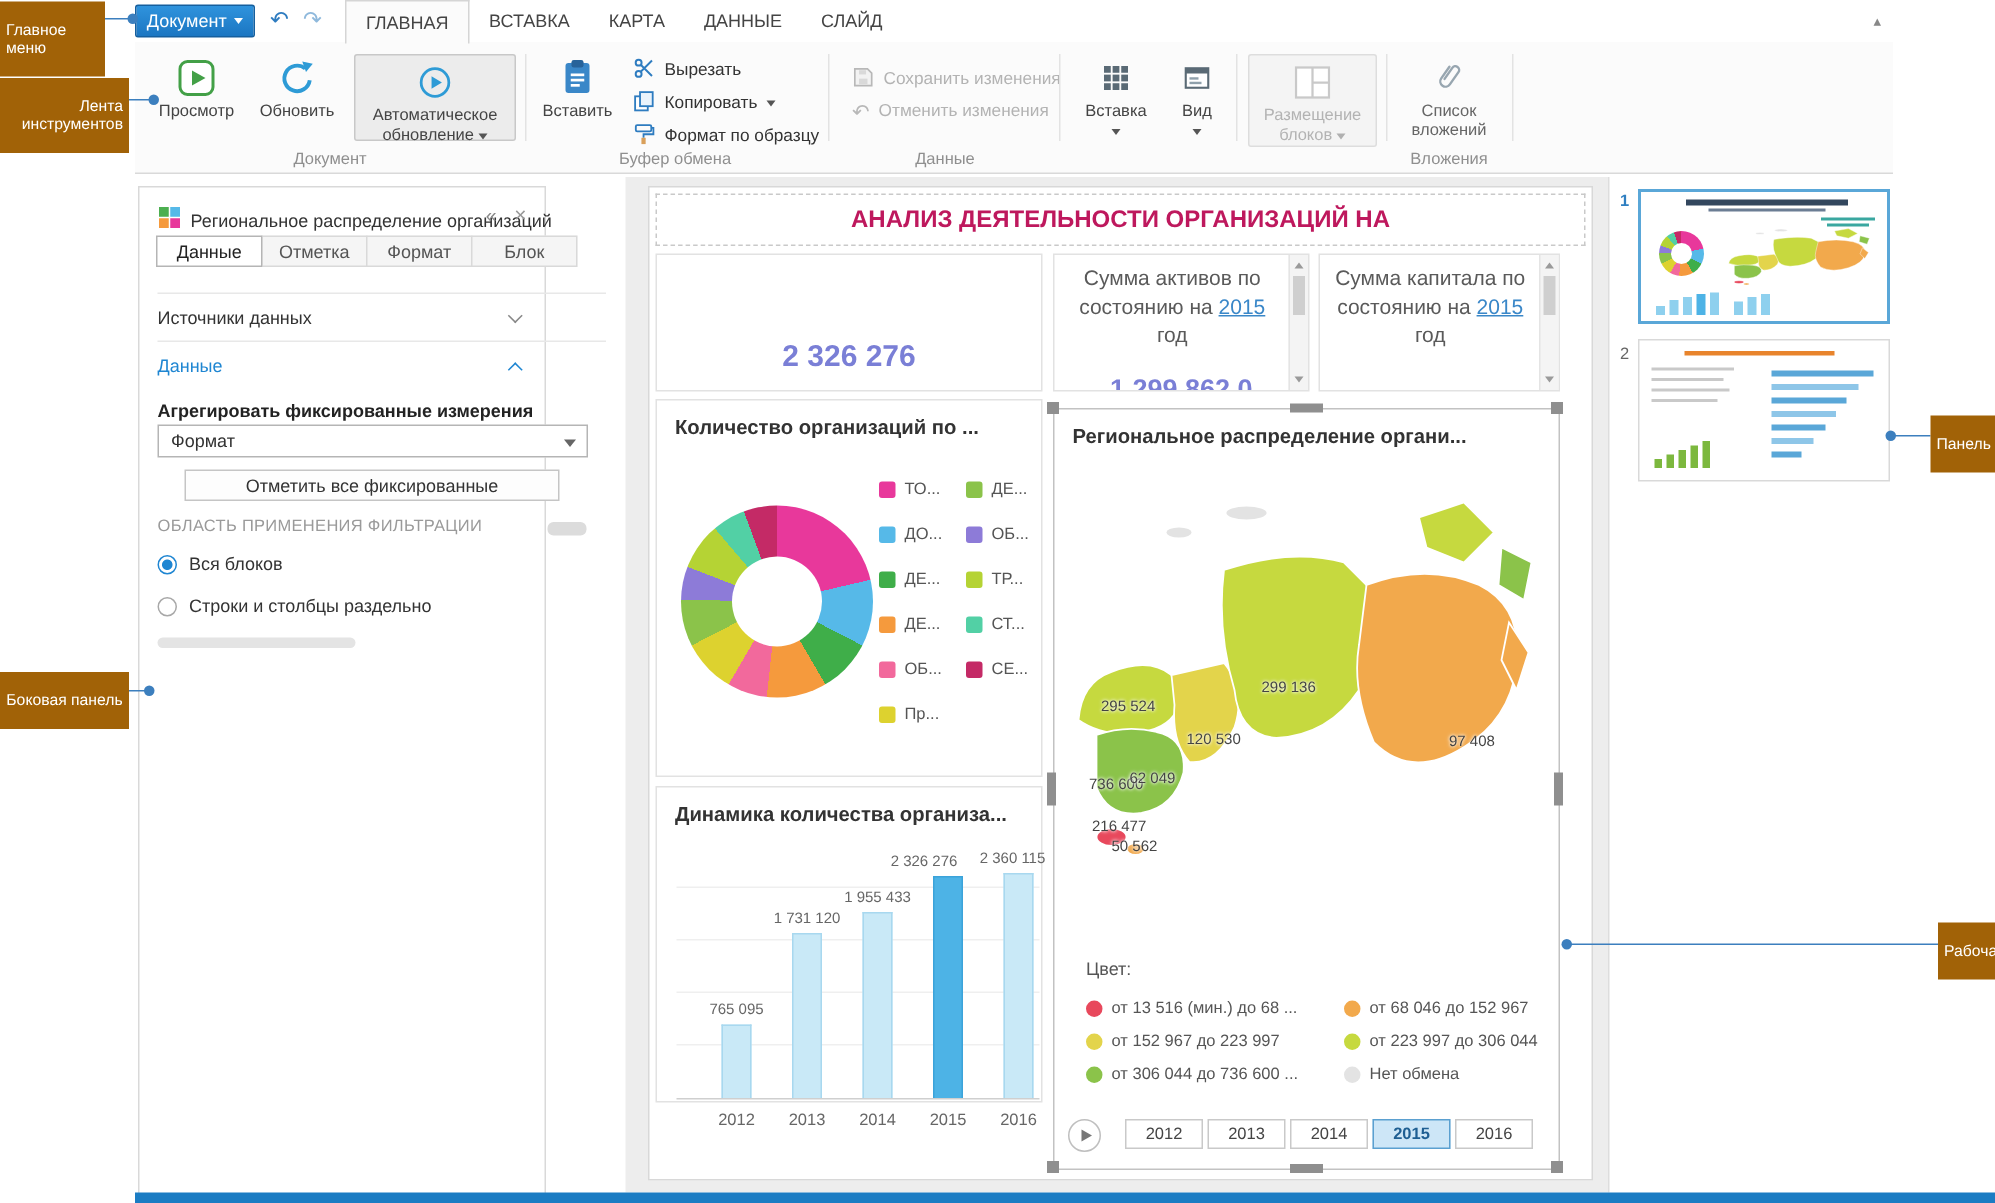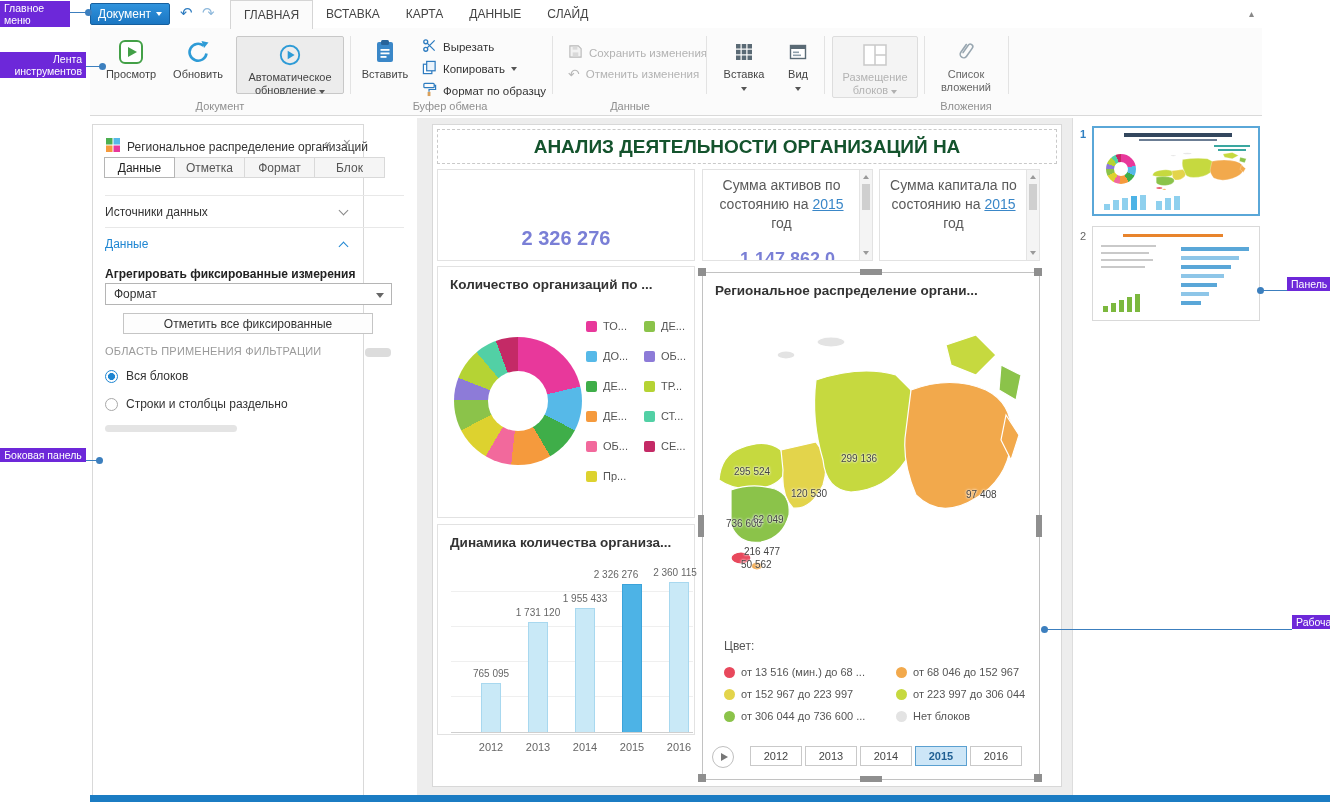--- a/index.html
+++ b/index.html
@@ -51,21 +51,21 @@
 .sb-caps{position:absolute;left:12px;font-size:11px;color:#9a9a9a;letter-spacing:.2px}
 .sb-pill{position:absolute;background:#dcdcdc;border-radius:4px}
 .radio-row{display:flex;align-items:center;gap:8px;margin-bottom:14px;cursor:pointer}
 .radio{width:13px;height:13px;border:1px solid #a8a8a8;border-radius:50%;background:#fff;flex:0 0 auto}
 .radio.sel{border-color:#1f86d2;background:radial-gradient(circle,#1f86d2 0 3.2px,#fff 3.8px)}
 .radio-label{font-size:12px;color:#333}
 
 
 .canvas{left:417px;top:118px;width:655px;height:677px;background:#ededed}
 .sheet{left:432px;top:124px;width:630px;height:663px;background:#fff;border:1px solid #d8d8d8}
-.dash-title{left:437px;top:129px;width:620px;height:35px;border:1px dashed #c9c9c9;display:flex;align-items:center;justify-content:center;font-size:19px;font-weight:bold;color:#14532d;white-space:nowrap;overflow:hidden;background:#fff}
+.dash-title{left:437px;top:129px;width:620px;height:35px;border:1px dashed #c9c9c9;display:flex;align-items:center;justify-content:center;font-size:16px;font-weight:bold;color:#be185d;white-space:nowrap;overflow:hidden;background:#fff}
 .kpi{position:absolute;background:#fff;border:1px solid #e2e2e2;overflow:hidden;text-align:center;color:#5a5a5a;font-size:14px;line-height:19px}
 .kpi .ktext{padding:8px 16px 0}
 .year-link{color:#3a87c8;text-decoration:underline;cursor:pointer}
 .kpi-value{position:absolute;left:0;right:0;font-weight:bold;color:#7a7fd6;text-align:center}
 .vscroll{position:absolute;right:0;top:0;width:13px;height:100%;background:#f4f4f4;border-left:1px solid #e4e4e4}
 .vs-arrow{position:absolute;left:3px;width:0;height:0;border-left:3.5px solid transparent;border-right:3.5px solid transparent}
 .vs-up{top:5px;border-bottom:4.5px solid #9a9a9a}
 .vs-down{bottom:5px;border-top:4.5px solid #9a9a9a}
 .vs-thumb{position:absolute;left:2px;right:2px;top:14px;height:26px;background:#cfcfcf}
 .block{position:absolute;background:#fff;border:1px solid #e2e2e2}
@@ -102,21 +102,21 @@
 .slide-num.idle{color:#666}
 .thumb{position:absolute;background:#fff;overflow:hidden}
 .thumb.sel{border:2px solid #5aa7d8}
 .thumb.idle{border:1px solid #d9d9d9}
 .mini{position:absolute}
 
 
 .statusbar{left:90px;top:795px;width:1240px;height:7px;background:#1b7cc3}
 
 
-.callout{position:absolute;background:#6d28d9;color:#fff;font-size:10.5px;line-height:12px;padding:1px 4px;z-index:20}
+.callout{position:absolute;background:#a16207;color:#fff;font-size:10.5px;line-height:12px;padding:13px 4px;z-index:20}
 .aline{position:absolute;height:1px;background:#3c7fbe;z-index:19}
 .adot{position:absolute;width:7px;height:7px;border-radius:50%;background:#3c7fbe;z-index:20}
 </style>
 </head>
 <body>
 
 <div id="page">
 
   <div class="abs topbar">
     <div class="doc-btn">
@@ -341,21 +341,21 @@
 
   <div class="abs dash-title">АНАЛИЗ ДЕЯТЕЛЬНОСТИ ОРГАНИЗАЦИЙ НА</div>
 
   <div class="kpi" style="left:437px;top:169px;width:258px;height:92px">
     <div class="kpi-value" style="bottom:12px;font-size:20px">2 326 276</div>
   </div>
   <div class="kpi" style="left:702px;top:169px;width:171px;height:92px">
     <div class="ktext" style="padding:6px 20px 0 8px">
       <span>Сумма активов по состоянию на </span><span class="year-link">2015</span><span> год</span>
     </div>
-    <div class="kpi-value" style="bottom:-9px;font-size:18px;white-space:nowrap">1 147 862 0</div>
+    <div class="kpi-value" style="bottom:-9px;font-size:18px;white-space:nowrap">1 299 862 0</div>
     <div class="vscroll">
         <span class="vs-arrow vs-up"></span>
         <span class="vs-thumb"></span>
         <span class="vs-arrow vs-down"></span>
       </div>
   </div>
   <div class="kpi" style="left:879px;top:169px;width:161px;height:92px">
     <div class="ktext" style="padding:6px 20px 0 8px">
       <span>Сумма капитала по состоянию на </span><span class="year-link">2015</span><span> год</span>
     </div>
@@ -464,21 +464,21 @@
         <ellipse cx="75" cy="35" rx="9" ry="4" fill="#e3e3e3"></ellipse>
       </g>
     </svg>
     <div class="abs" id="mapLabels" style="left:0;top:0;width:338px;height:508px">
         <div class="map-val" style="left: 31px; top: 193px;">295 524</div>
         <div class="map-val" style="left: 138px; top: 180px;">299 136</div>
         <div class="map-val" style="left: 88px; top: 215px;">120 530</div>
         <div class="map-val" style="left: 263px; top: 216px;">97 408</div>
         <div class="map-val" style="left: 23px; top: 245px;">736 600</div>
         <div class="map-val" style="left: 50px; top: 241px;">62 049</div>
-        <div class="map-val" style="left: 41px; top: 273px;">216 477</div>
+        <div class="map-val" style="left: 25px; top: 273px;">216 477</div>
         <div class="map-val" style="left: 38px; top: 286px;">50 562</div>
       </div>
     <div class="mleg-title">Цвет:</div>
     <div id="mapLegend">
         <div class="mleg-item">
           <span class="mleg-dot" style="background: rgb(232, 72, 92);"></span>
           <span class="mleg-txt">от 13 516 (мин.) до 68 ...</span>
         </div>
         <div class="mleg-item">
           <span class="mleg-dot" style="background: rgb(242, 169, 76);"></span>
@@ -491,21 +491,21 @@
         <div class="mleg-item">
           <span class="mleg-dot" style="background: rgb(198, 217, 63);"></span>
           <span class="mleg-txt">от 223 997 до 306 044</span>
         </div>
         <div class="mleg-item">
           <span class="mleg-dot" style="background: rgb(139, 195, 74);"></span>
           <span class="mleg-txt">от 306 044 до 736 600 ...</span>
         </div>
         <div class="mleg-item">
           <span class="mleg-dot" style="background: rgb(227, 227, 227);"></span>
-          <span class="mleg-txt">Нет блоков</span>
+          <span class="mleg-txt">Нет обмена</span>
         </div>
       </div>
   </div>
 
   <div class="handle" style="left:698px;top:268px;width:8px;height:8px"></div>
   <div class="handle" style="left:1034px;top:268px;width:8px;height:8px"></div>
   <div class="handle" style="left:698px;top:774px;width:8px;height:8px"></div>
   <div class="handle" style="left:1034px;top:774px;width:8px;height:8px"></div>
   <div class="handle" style="left:860px;top:269px;width:22px;height:6px"></div>
   <div class="handle" style="left:860px;top:776px;width:22px;height:6px"></div>

